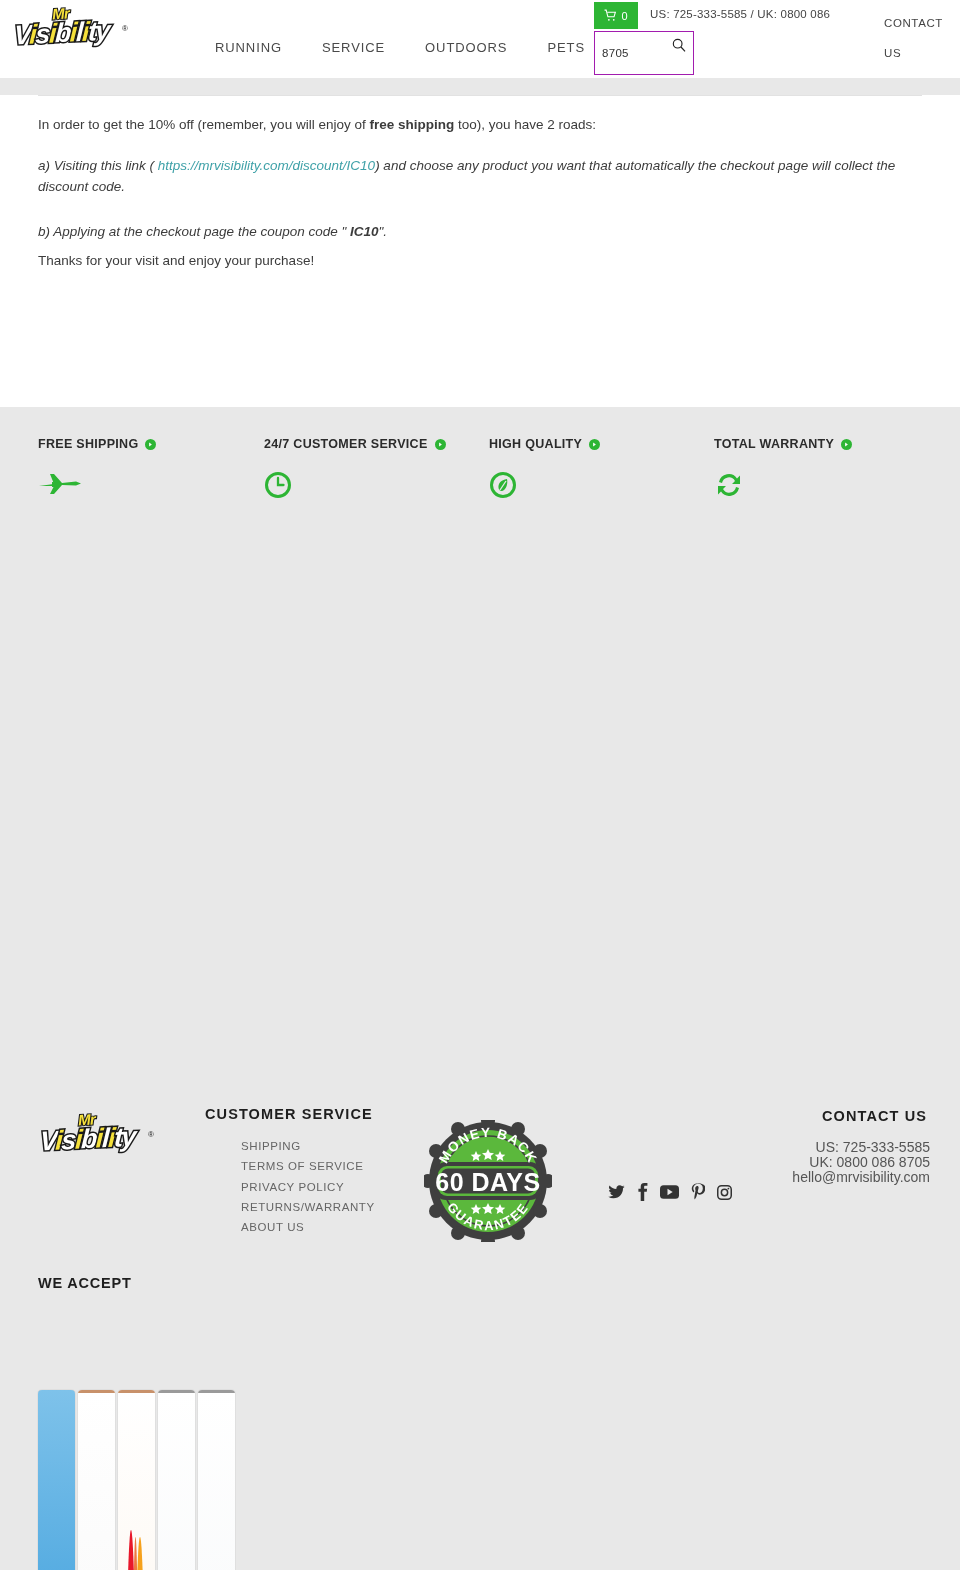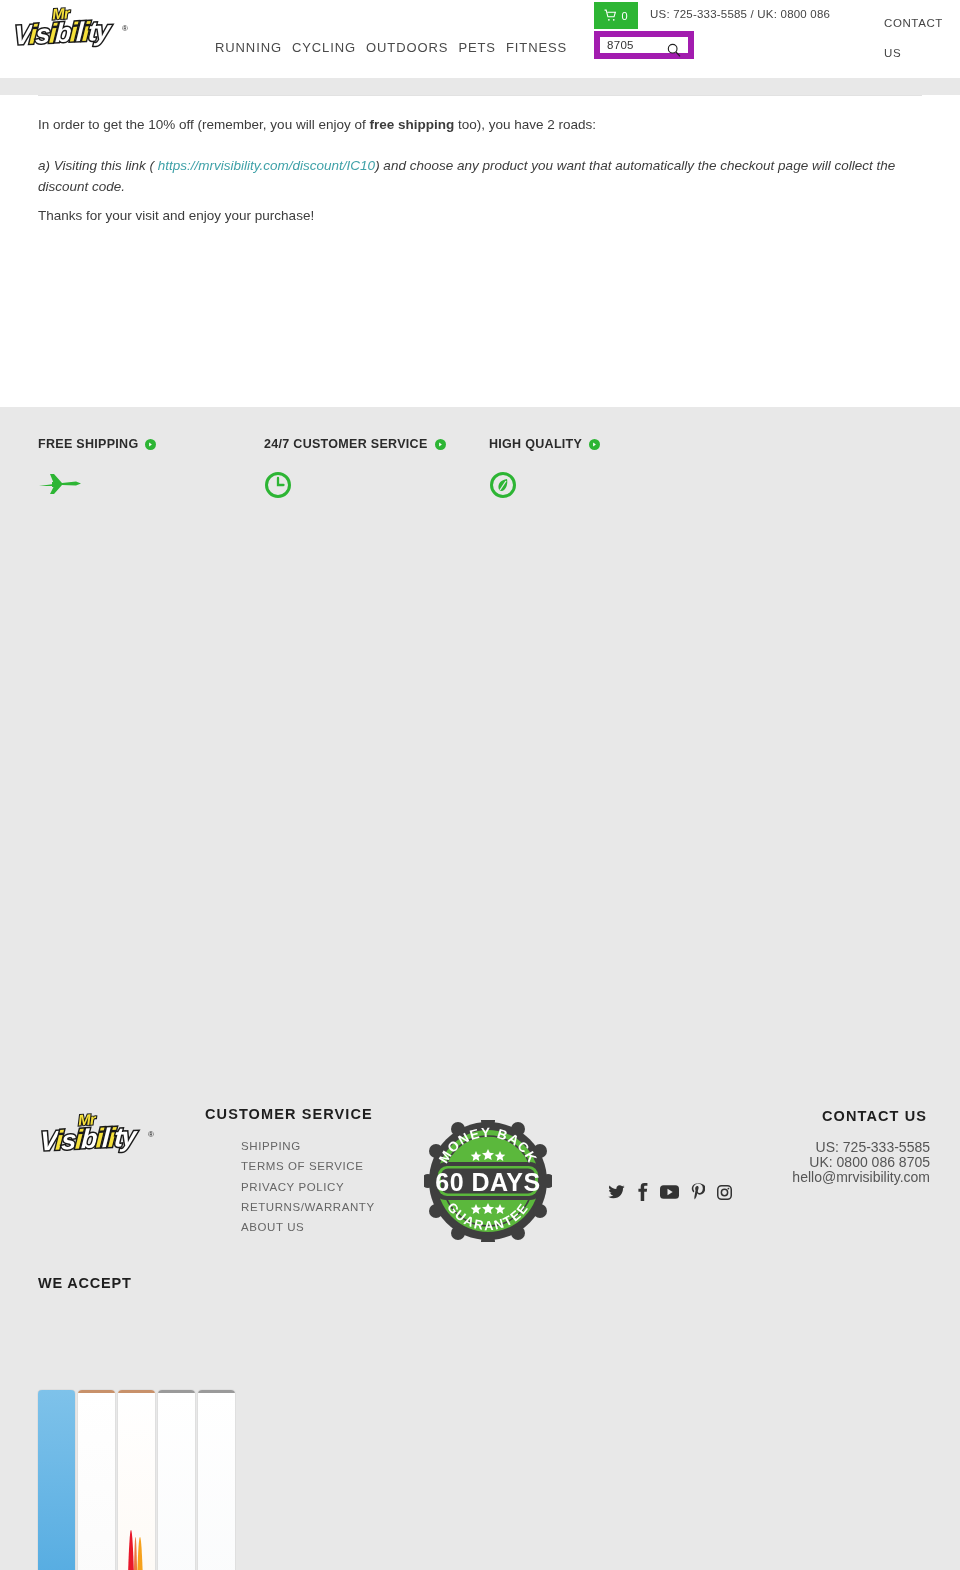--- a/index.html
+++ b/index.html
@@ -62,21 +62,21 @@
     top: 20px;
     font-size: 8px;
     color: #222;
   }
 
   .nav {
     position: absolute;
     left: 215px;
     top: 40px;
     display: flex;
-    gap: 10px;
+    gap: 40px;
   }
   .nav-item {
     font-size: 13px;
     letter-spacing: 0.9px;
     color: #4a4a4a;
     cursor: pointer;
     white-space: nowrap;
   }
 
   .cart-btn {
@@ -114,22 +114,22 @@
     letter-spacing: 0.6px;
     line-height: 30px;
     cursor: pointer;
   }
 
   .search-wrap {
     position: absolute;
     left: 594px;
     top: 31px;
     width: 100px;
-    height: 28px;
-    border: 6px solid #a21caf;
+    height: 44px;
+    border: 1px solid #a21caf;
     background: #fff;
     display: flex;
     align-items: center;
   }
   .search-input {
     border: 0;
     outline: 0;
     width: 78px;
     height: 24px;
     padding: 0 4px 0 7px;
@@ -317,21 +317,21 @@
 <div class="header">
 
   <div class="logo">
     <span class="logo-mr">Mr</span>
     <span class="logo-main">V<span class="y1">i</span>s<span class="y1">i</span>b<span class="y1">i</span>l<span class="y1">i</span>ty</span>
     <span class="logo-reg">®</span>
   </div>
 
   <div class="nav">
     <span class="nav-item">RUNNING</span>
-    <span class="nav-item">CYCLING</span>
+    <span class="nav-item">SERVICE</span>
     <span class="nav-item">OUTDOORS</span>
     <span class="nav-item">PETS</span>
     <span class="nav-item">FITNESS</span>
   </div>
 
   <div class="cart-btn">
     <svg width="13" height="13" viewBox="0 0 24 24">
       <path d="M1 2h3l3.2 12.4h11.3l2.5-8.4H6.4" fill="none" stroke="#fff" stroke-width="2"></path>
       <circle cx="9" cy="20" r="1.6" fill="#fff"></circle>
       <circle cx="18" cy="20" r="1.6" fill="#fff"></circle>
@@ -356,20 +356,23 @@
 
 
   <p class="para p2">
     <span>In order to get the 10% off (remember, you will enjoy of </span><span class="bold">free shipping</span><span> too), you have 2 roads:</span>
   </p>
 
   <p class="para p3">
     <span>a) Visiting this link ( </span><a class="link" href="#">https://mrvisibility.com/discount/IC10</a><span>) and choose any product you want that automatically the checkout page will collect the discount code.</span>
   </p>
 
+  <p class="para p4">
+    <span>b) Applying at the checkout page the coupon code " </span><span class="codeword">IC10</span><span>".</span>
+  </p>
 
   <p class="para p5">Thanks for your visit and enjoy your purchase!</p>
 </div>
 
 <div class="features">
 
   <div class="feat" style="left:38px">
     <div class="feat-title">
       <span>FREE SHIPPING</span>
       <span class="badge-arrow">
@@ -414,20 +417,36 @@
     </div>
     <div class="feat-icon">
       <svg width="28" height="28" viewBox="0 0 28 28">
         <circle cx="14" cy="14" r="11.5" fill="none" stroke="#2db534" stroke-width="3"></circle>
         <path d="M18 8 C12 9 9 12 9.5 17 C10 20 13 21 15 19 C18 16.5 18.8 12 18 8 Z" fill="#2db534"></path>
         <path d="M17 10 L11 19" stroke="#e8e8e8" stroke-width="1.3"></path>
       </svg>
     </div>
   </div>
 
+  <div class="feat" style="left:714px">
+    <div class="feat-title">
+      <span>TOTAL WARRANTY</span>
+      <span class="badge-arrow">
+        <svg width="7" height="7" viewBox="0 0 10 10">
+            <path d="M3 2l4 3-4 3z" fill="#fff"></path>
+          </svg>
+      </span>
+    </div>
+    <div class="feat-icon">
+      <svg width="30" height="28" viewBox="0 0 30 28">
+        <path d="M5 11 A10 10 0 0 1 23 7.5 L26 4.5 L26 13 L18 13 L21 10 A7 7 0 0 0 8 12 Z" fill="#2db534"></path>
+        <path d="M25 17 A10 10 0 0 1 7 20.5 L4 23.5 L4 15 L12 15 L9 18 A7 7 0 0 0 22 16 Z" fill="#2db534"></path>
+      </svg>
+    </div>
+  </div>
 </div>
 
 <div class="footer">
 
   <div class="f-logo">
     <span class="logo-mr">Mr</span>
     <span class="logo-main">V<span class="y1">i</span>s<span class="y1">i</span>b<span class="y1">i</span>l<span class="y1">i</span>ty</span>
     <span class="logo-reg">®</span>
   </div>
 

